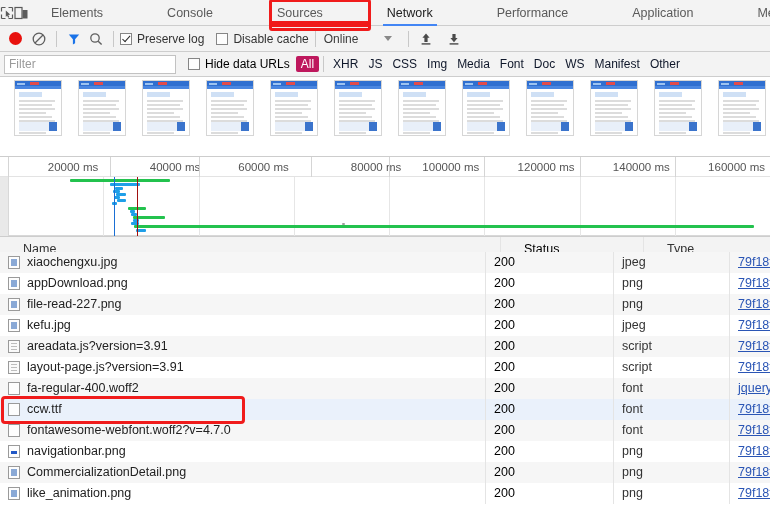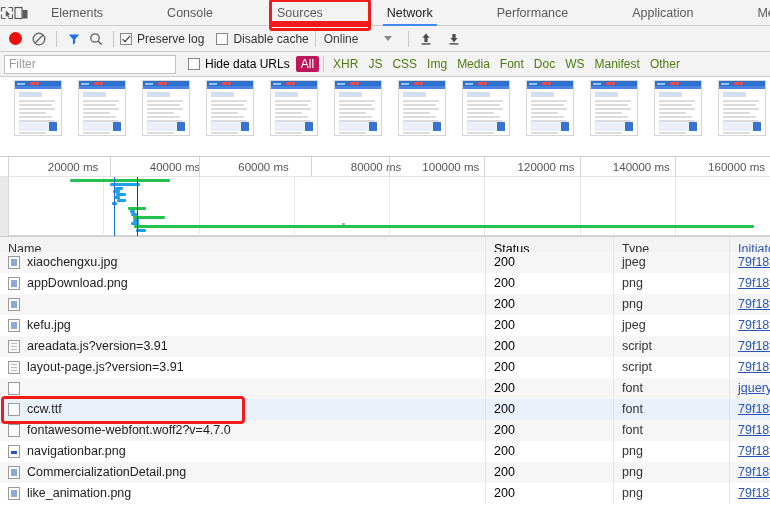--- a/index.html
+++ b/index.html
@@ -129,21 +129,21 @@
     background: #fff;
     font-size: 12px;
     color: #333;
     padding: 0 4px;
     font-family: "Liberation Sans", sans-serif;
     outline: none;
   }
   .filter-input::placeholder { color: #9a9a9a; }
   .ftype {
     padding: 1px 5px;
-    color: #4d7c0f;
+    color: #0f172a;
     cursor: pointer;
     white-space: nowrap;
     border-radius: 2px;
   }
   .ftype.sel { background: #be185d; color: #fff; }
 
   
   .filmstrip {
     background: #fff;
     border-bottom: 1px solid #cdcdcd;
@@ -256,20 +256,21 @@
   }
   .th {
     height: 24px;
     line-height: 24px;
     padding-left: 8px;
     border-right: 1px solid #d6d6d6;
     cursor: pointer;
     overflow: hidden;
     white-space: nowrap;
     flex: none;
+    margin-left: 15px;
   }
   .th.c-name { width: 486px; }
   .th.c-status { width: 128px; }
   .th.c-type { width: 116px; }
   .th.c-init { width: 40px; border-right: none; }
 
   .rows { position: relative; }
   .row {
     display: flex;
     height: 21px;
@@ -745,20 +746,21 @@
           <span class="ficon img"></span>
           <span>appDownload.png</span>
         </div>
         <div class="cell c-status">200</div>
         <div class="cell c-type">png</div>
         <div class="cell c-init">79f18f78</div>
       </div>
       <div class="row odd">
         <div class="cell c-name">
           <span class="ficon img"></span>
+          <span>file-read-227.png</span>
         </div>
         <div class="cell c-status">200</div>
         <div class="cell c-type">png</div>
         <div class="cell c-init">79f18f78</div>
       </div>
       <div class="row even">
         <div class="cell c-name">
           <span class="ficon img"></span>
           <span>kefu.jpg</span>
         </div>
@@ -780,20 +782,21 @@
           <span class="ficon doc"></span>
           <span>layout-page.js?version=3.91</span>
         </div>
         <div class="cell c-status">200</div>
         <div class="cell c-type">script</div>
         <div class="cell c-init">79f18f78</div>
       </div>
       <div class="row odd">
         <div class="cell c-name">
           <span class="ficon plain"></span>
+          <span>fa-regular-400.woff2</span>
         </div>
         <div class="cell c-status">200</div>
         <div class="cell c-type">font</div>
         <div class="cell c-init">jquery-3.</div>
       </div>
       <div class="row hl">
         <div class="cell c-name">
           <span class="ficon plain"></span>
           <span>ccw.ttf</span>
         </div>

